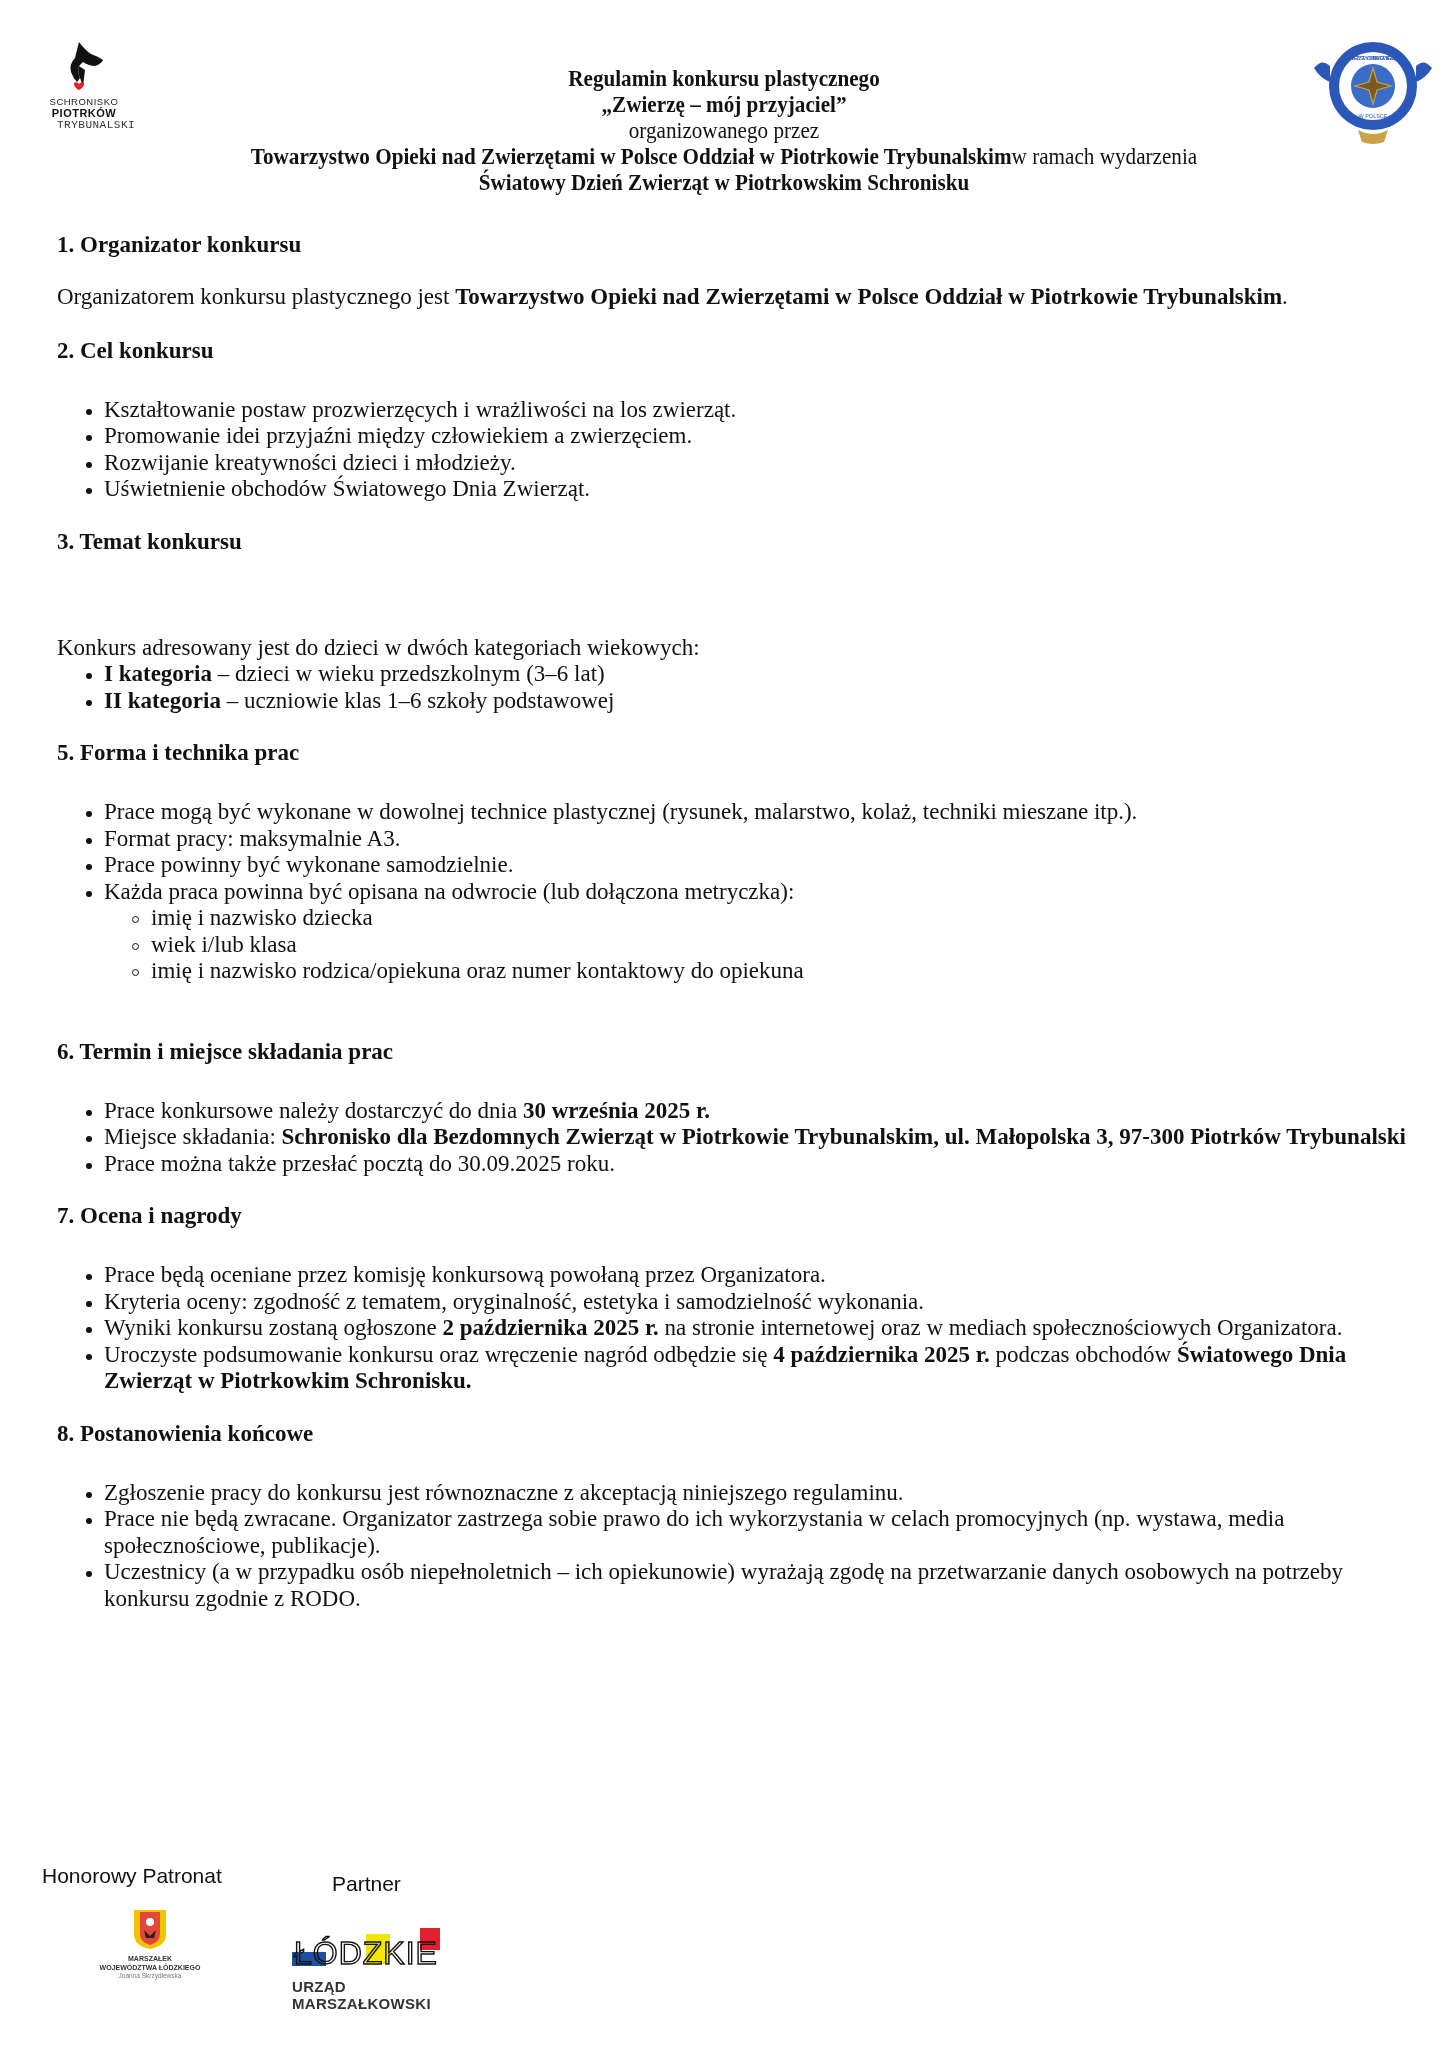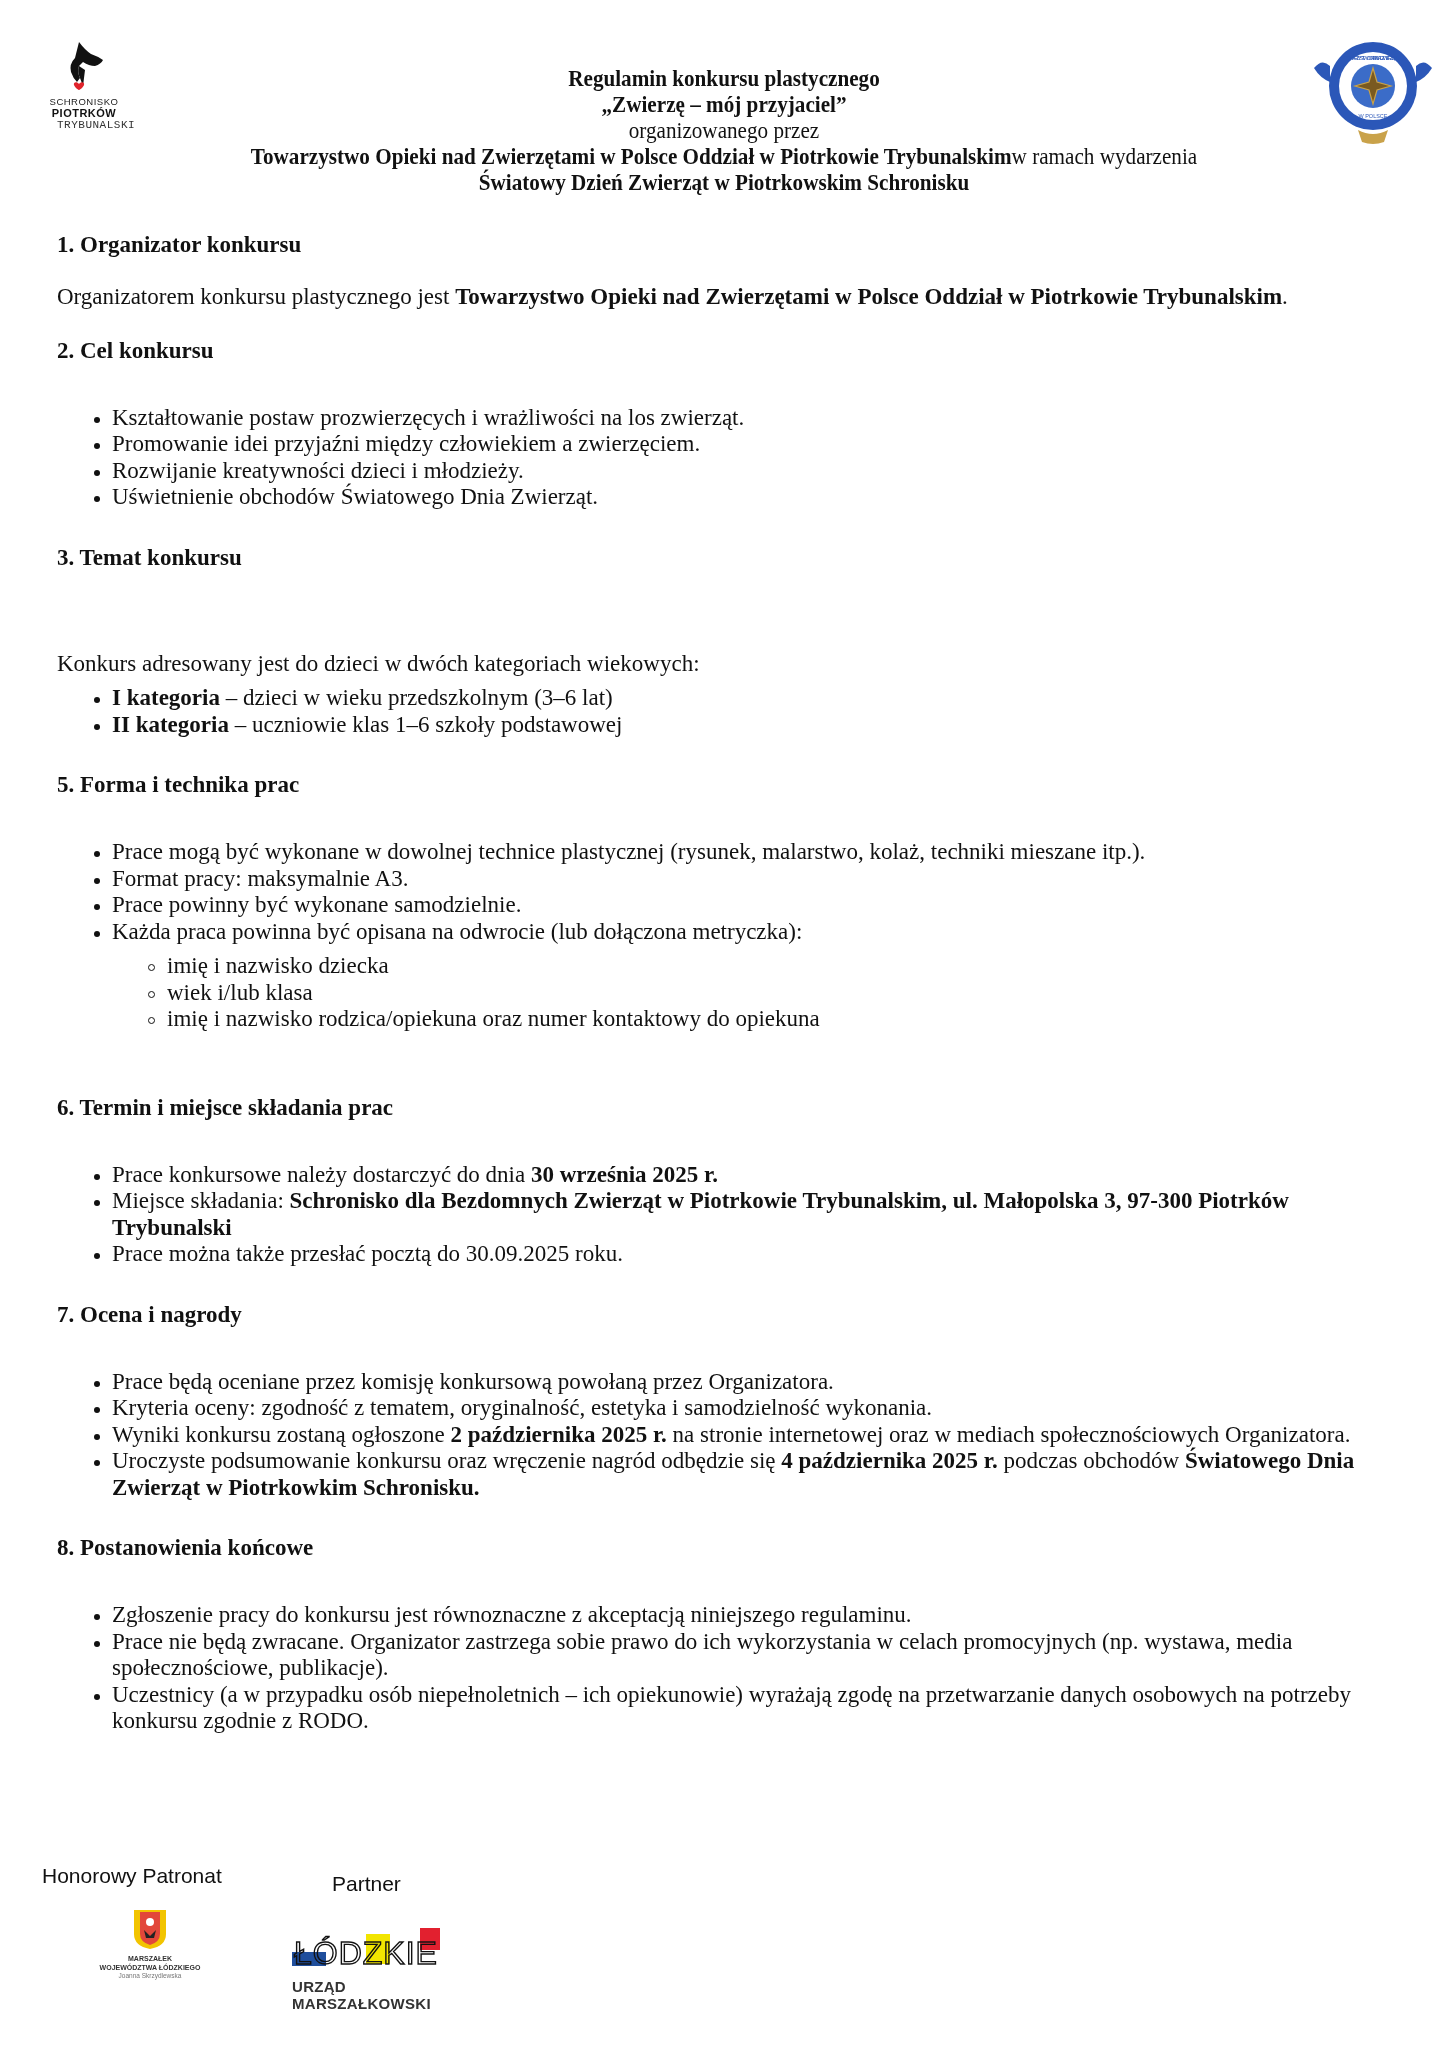--- a/index.html
+++ b/index.html
@@ -16,21 +16,21 @@
   .logo-right { position: absolute; left: 1308px; top: 38px; width: 130px; height: 110px; }
 
   .header { position: absolute; left: 0; top: 66px; width: 1448px; text-align: center;
             font-size: 23px; line-height: 26px; transform: scaleX(0.92); transform-origin: 724px 0; }
   .header .b { font-weight: bold; }
   .header .n { font-weight: normal; }
 
   .content { position: absolute; left: 57px; top: 232px; width: 1360px; font-size: 23px; line-height: 26.5px; }
   .content h2 { font-size: 23px; font-weight: bold; margin: 0; line-height: 26px; }
   .content p { margin: 0; }
-  .content ul { margin: 8px; padding-left: 47px; list-style: none; }
+  .content ul { margin: 0; padding-left: 47px; list-style: none; }
   .content ul li { position: relative; }
   .content ul li::before { content: ""; position: absolute; left: -18px; top: 12px; width: 6px; height: 6px; border-radius: 50%; background: #111; }
   .content ul.sub { padding-left: 47px; }
   .content ul.sub li::before { width: 5px; height: 5px; background: transparent; border: 1.3px solid #111; top: 11px; left: -19px; }
   .b { font-weight: bold; }
   .footer-lbl { position: absolute; font-family: "Liberation Sans", sans-serif; font-size: 21px; color: #111; }
   .patron-logo { position: absolute; left: 92px; top: 1908px; width: 116px; text-align: center; }
   .patron-logo .t { font-family: "Liberation Sans", sans-serif; font-size: 7px; line-height: 9px; color: #333; font-weight: bold; }
   .patron-logo .t2 { font-family: "Liberation Sans", sans-serif; font-size: 6.5px; line-height: 8px; color: #777; }
   .partner-logo { position: absolute; left: 292px; top: 1926px; width: 160px; }

